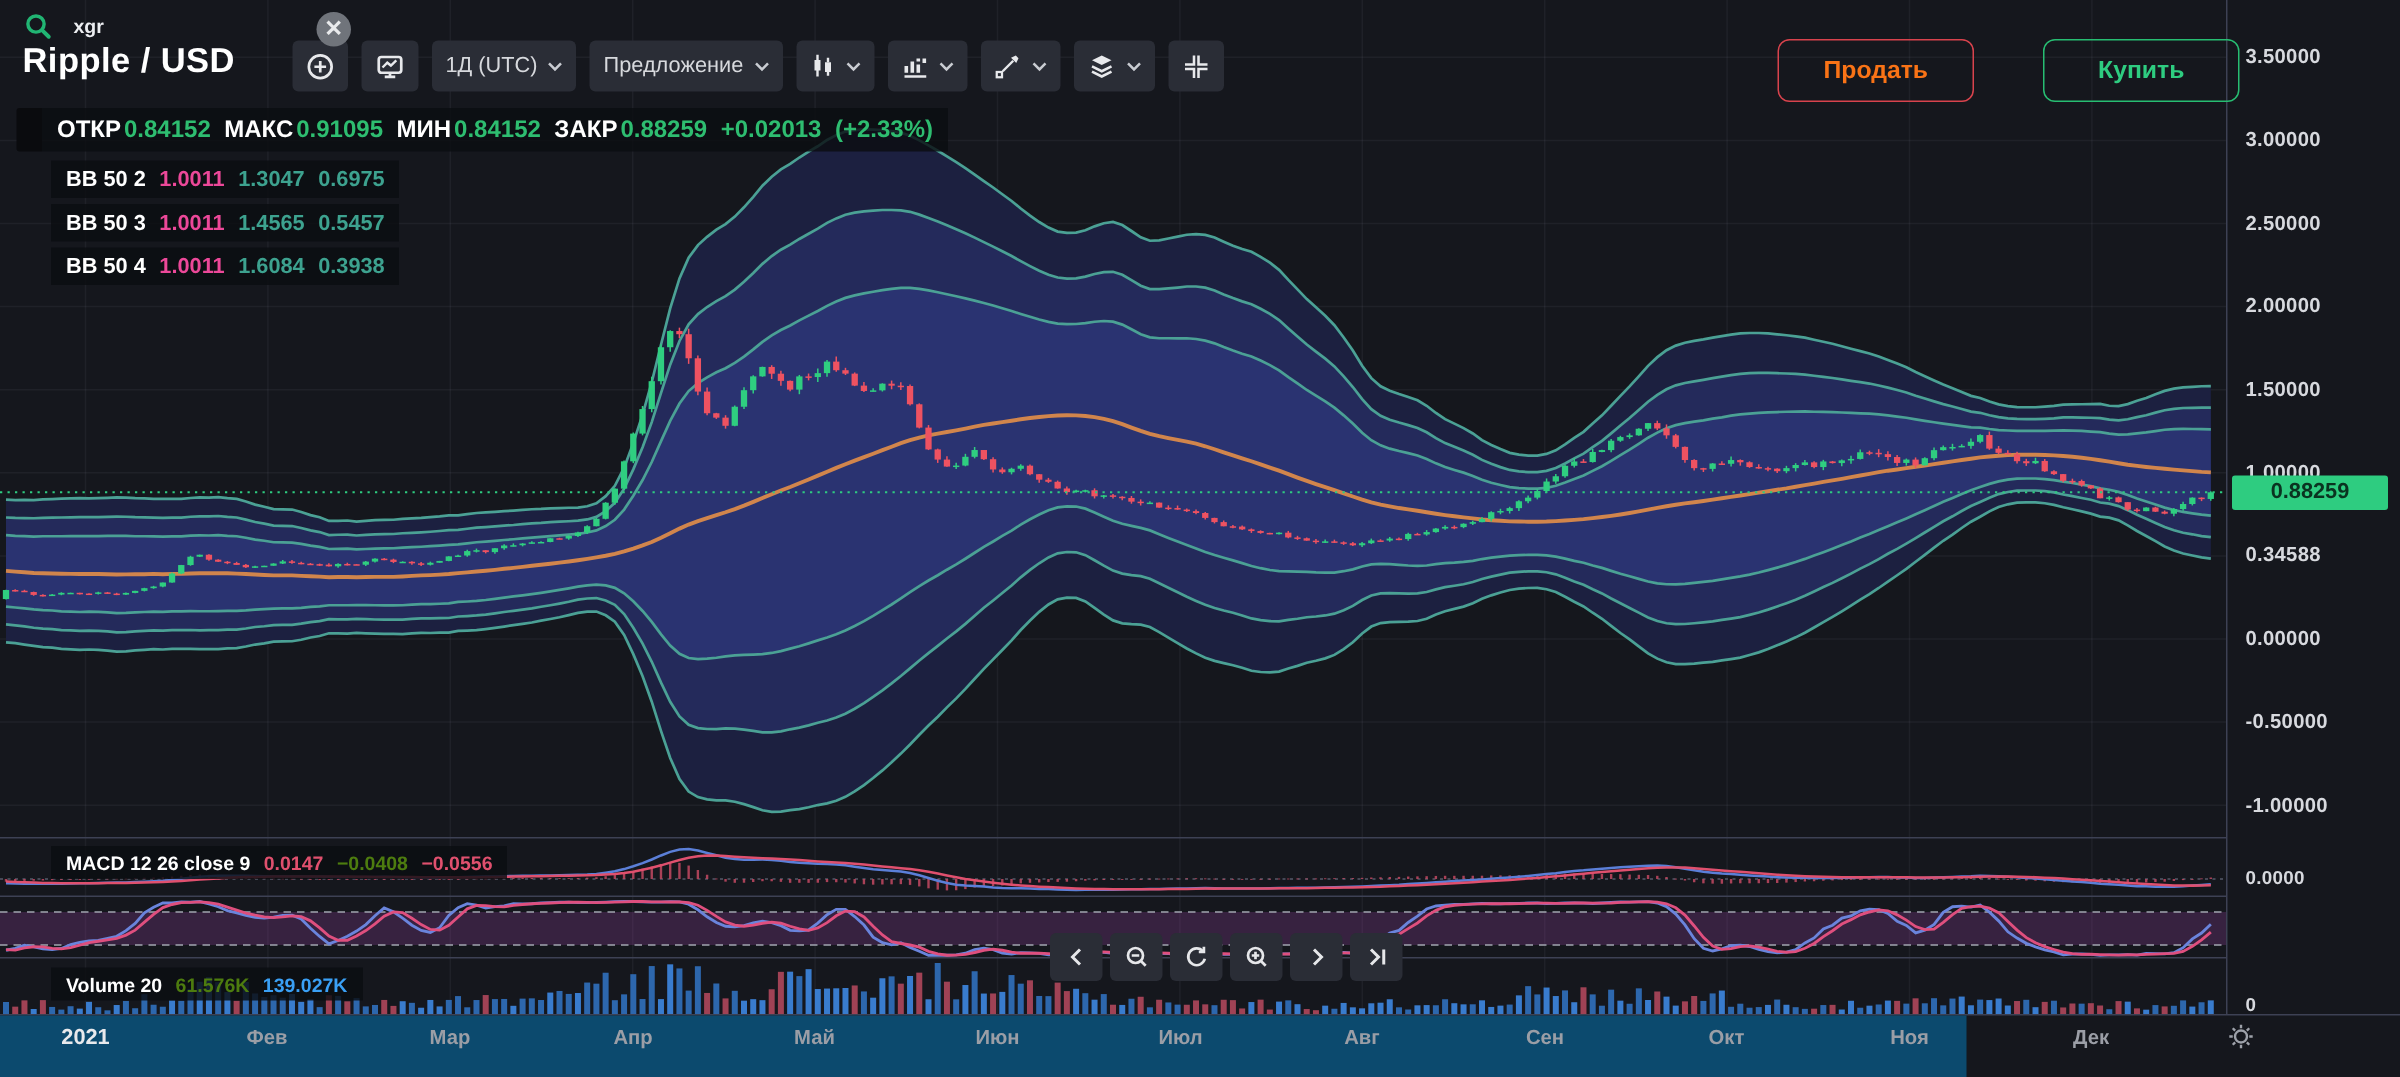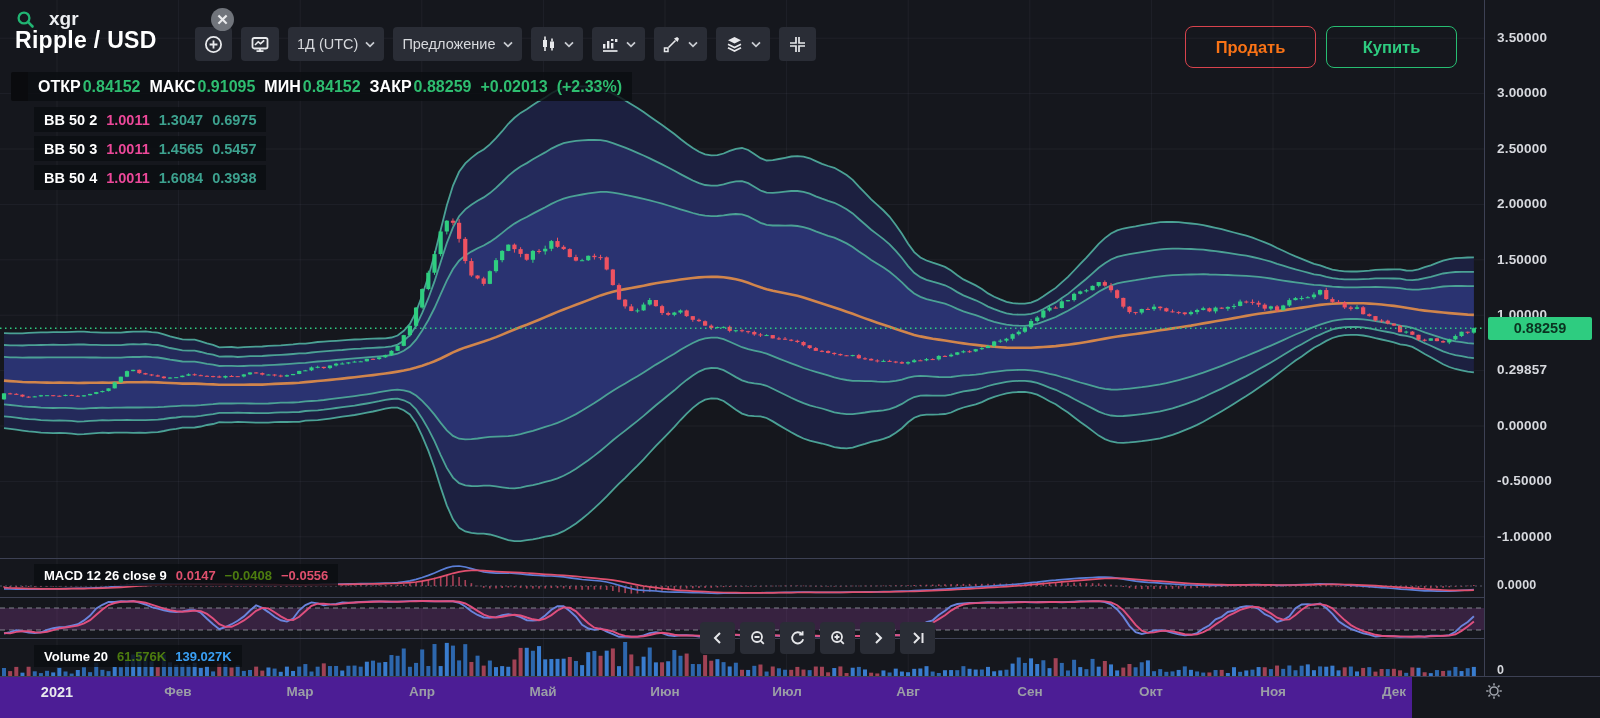--- a/index.html
+++ b/index.html
@@ -12,38 +12,38 @@
 
   
   .sep { position:absolute; left:0; width:1600px; height:1px; background:#3d4154; z-index:2; }
 
   
   .axis-right { position:absolute; left:1484px; top:0; width:116px; height:676px; background:#15171d; border-left:1px solid #3d4154; z-index:2; cursor:ns-resize; }
   .tick { position:absolute; left:12px; font-size:13.5px; font-weight:bold; color:#d7d9de; letter-spacing:0.2px; }
   .price-tag { position:absolute; left:3px; top:317px; width:104px; height:23px; background:#2ecc80; color:#0a3320; font-size:14.5px; font-weight:bold; text-align:center; line-height:23px; border-radius:2px; }
 
   
-  .axis-bottom { position:absolute; left:0; top:677px; width:1412px; height:41px; background:#4c1d95; z-index:2; cursor:ew-resize; }
+  .axis-bottom { position:absolute; left:0; top:677px; width:1311px; height:41px; background:#0c4a6e; z-index:2; cursor:ew-resize; }
   .month { position:absolute; top:7px; transform:translateX(-50%); font-size:13.5px; font-weight:bold; color:#9b9ea6; }
   .month.year { color:#e8e9ec; font-size:14.5px; }
 
   
   .search-row { position:absolute; left:16px; top:8px; display:flex; align-items:center; gap:14px; z-index:4; }
-  .search-q { font-size:19px; font-weight:bold; color:#eceef1; }
+  .search-q { font-size:13px; font-weight:bold; color:#eceef1; }
   .symbol-title { position:absolute; left:15px; top:27px; font-size:23px; font-weight:bold; color:#ffffff; z-index:4; letter-spacing:0.3px;text-align:center; }
   .close-btn { position:absolute; left:211px; top:8px; width:23px; height:23px; border-radius:50%; background:#70747b; border:none; color:#e9eaec; font-size:15px; font-weight:bold; line-height:21px; text-align:center; cursor:pointer; z-index:5; }
 
   .toolbar { position:absolute; left:195px; top:27px; display:flex; gap:9px; z-index:4; }
   .tbtn { display:flex; align-items:center; justify-content:center; gap:7px; height:34px; padding:0 9px; background:#2a2d36; border:none; border-radius:4px; color:#d7d9dd; font-family:"Liberation Sans",sans-serif; font-size:14.5px; cursor:pointer; }
   .tbtn svg { display:block; }
 
   .trade-buttons { position:absolute; left:1185px; top:26px; display:flex; gap:10px; z-index:4; }
   .trade-btn { width:131px; height:42px; background:transparent; border-radius:8px; font-size:16.5px; font-weight:bold; font-family:"Liberation Sans",sans-serif; cursor:pointer; }
   .sell { border:1.5px solid #d8434d; color:#f97316; }
-  .buy  { border:1.5px solid #27bd72; color:#2ecc80; }
+  .buy  { border:1.5px solid #27bd72; color:#2ecc80;margin-left:36px; }
 
   
   .legend { position:absolute; z-index:3; display:inline-flex; align-items:center; gap:9px; background:rgba(11,13,17,0.82); padding:0 10px; white-space:nowrap; }
   .lg-lbl { color:#ffffff; font-weight:bold; }
   .ohlc-row { left:28px; top:72px; height:29px; font-size:16px; }
   .ohlc-row .pair { display:inline-flex; gap:2px; }
   .ohlc-val { color:#2ebd70; font-weight:bold; }
   .ohlc-tab { position:absolute; left:11px; top:72px; width:17px; height:29px; background:#0a0b0e; z-index:3; border-radius:2px 0 0 2px; }
   .bb-row { left:34px; height:25px; font-size:14.5px; }
   .bb-basis { color:#ec4899; font-weight:bold; }
@@ -1073,21 +1073,21 @@
   <div class="sep" style="top:638px"></div>
   <div class="sep" style="top:676px"></div>
 
   <div class="axis-right">
     <span class="tick" style="top:30px">3.50000</span>
     <span class="tick" style="top:85px">3.00000</span>
     <span class="tick" style="top:141px">2.50000</span>
     <span class="tick" style="top:196px">2.00000</span>
     <span class="tick" style="top:252px">1.50000</span>
     <span class="tick" style="top:307px">1.00000</span>
-    <span class="tick" style="top:362px">0.29857</span>
+    <span class="tick" style="top:362px">0.34588</span>
     <span class="tick" style="top:418px">0.00000</span>
     <span class="tick" style="top:473px">-0.50000</span>
     <span class="tick" style="top:529px">-1.00000</span>
     <span class="tick" style="top:578px; font-size:12.5px">0.0000</span>
     <span class="tick" style="top:663px; font-size:12.5px">0</span>
     <div class="price-tag">0.88259</div>
   </div>
 
   <div class="axis-bottom">
     <span class="month year" style="left:57px">2021</span>

